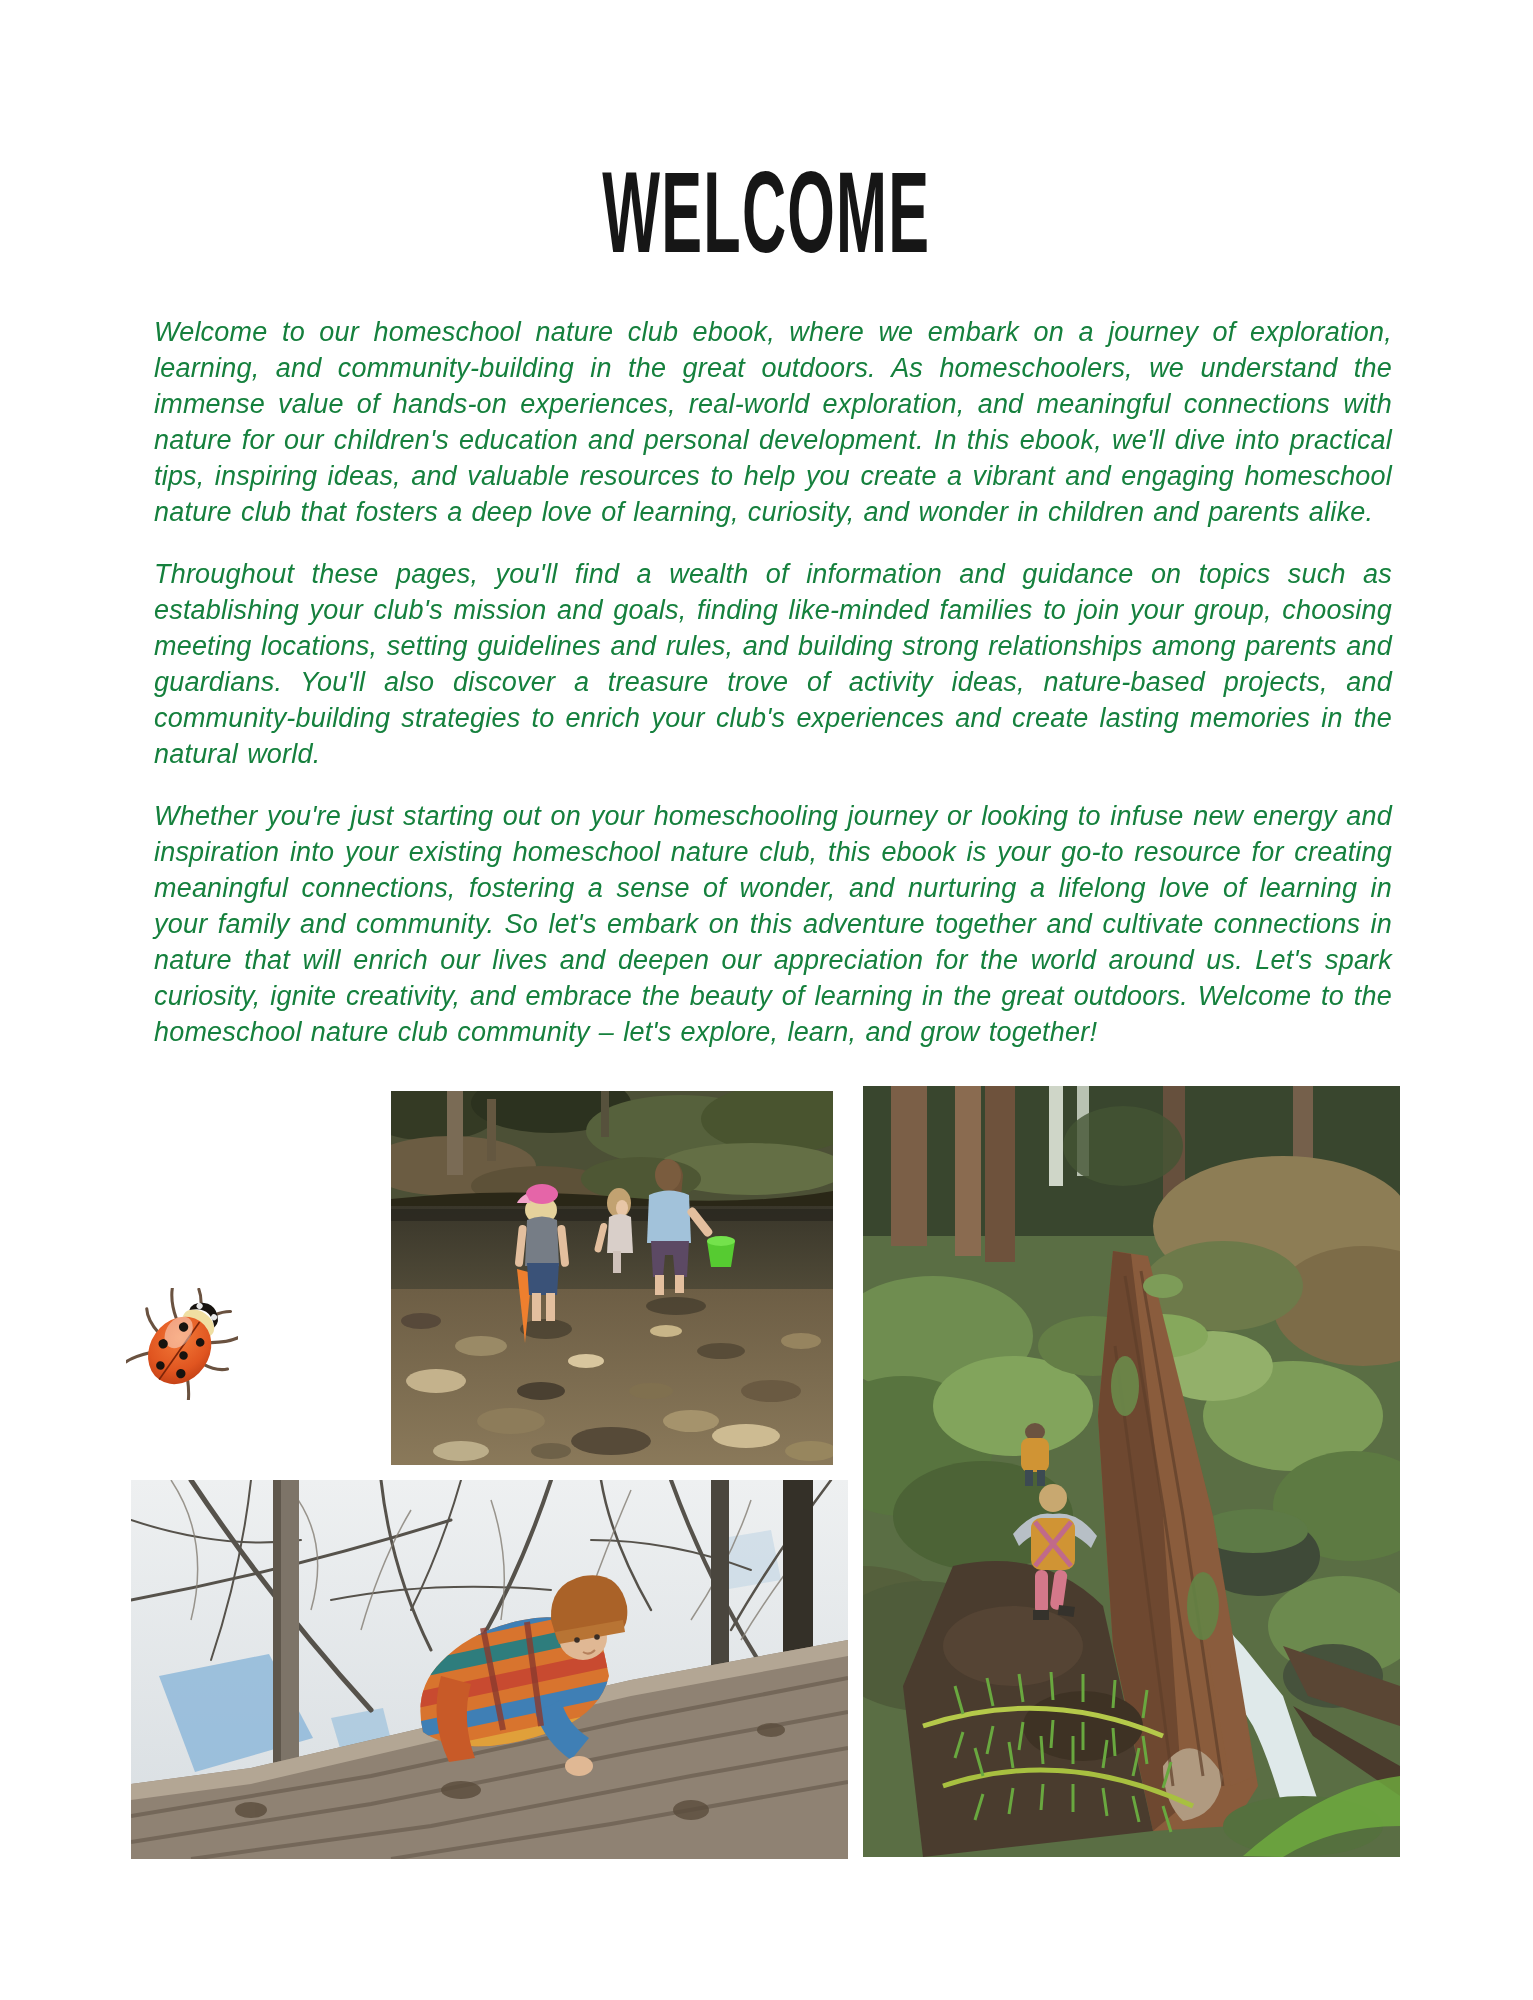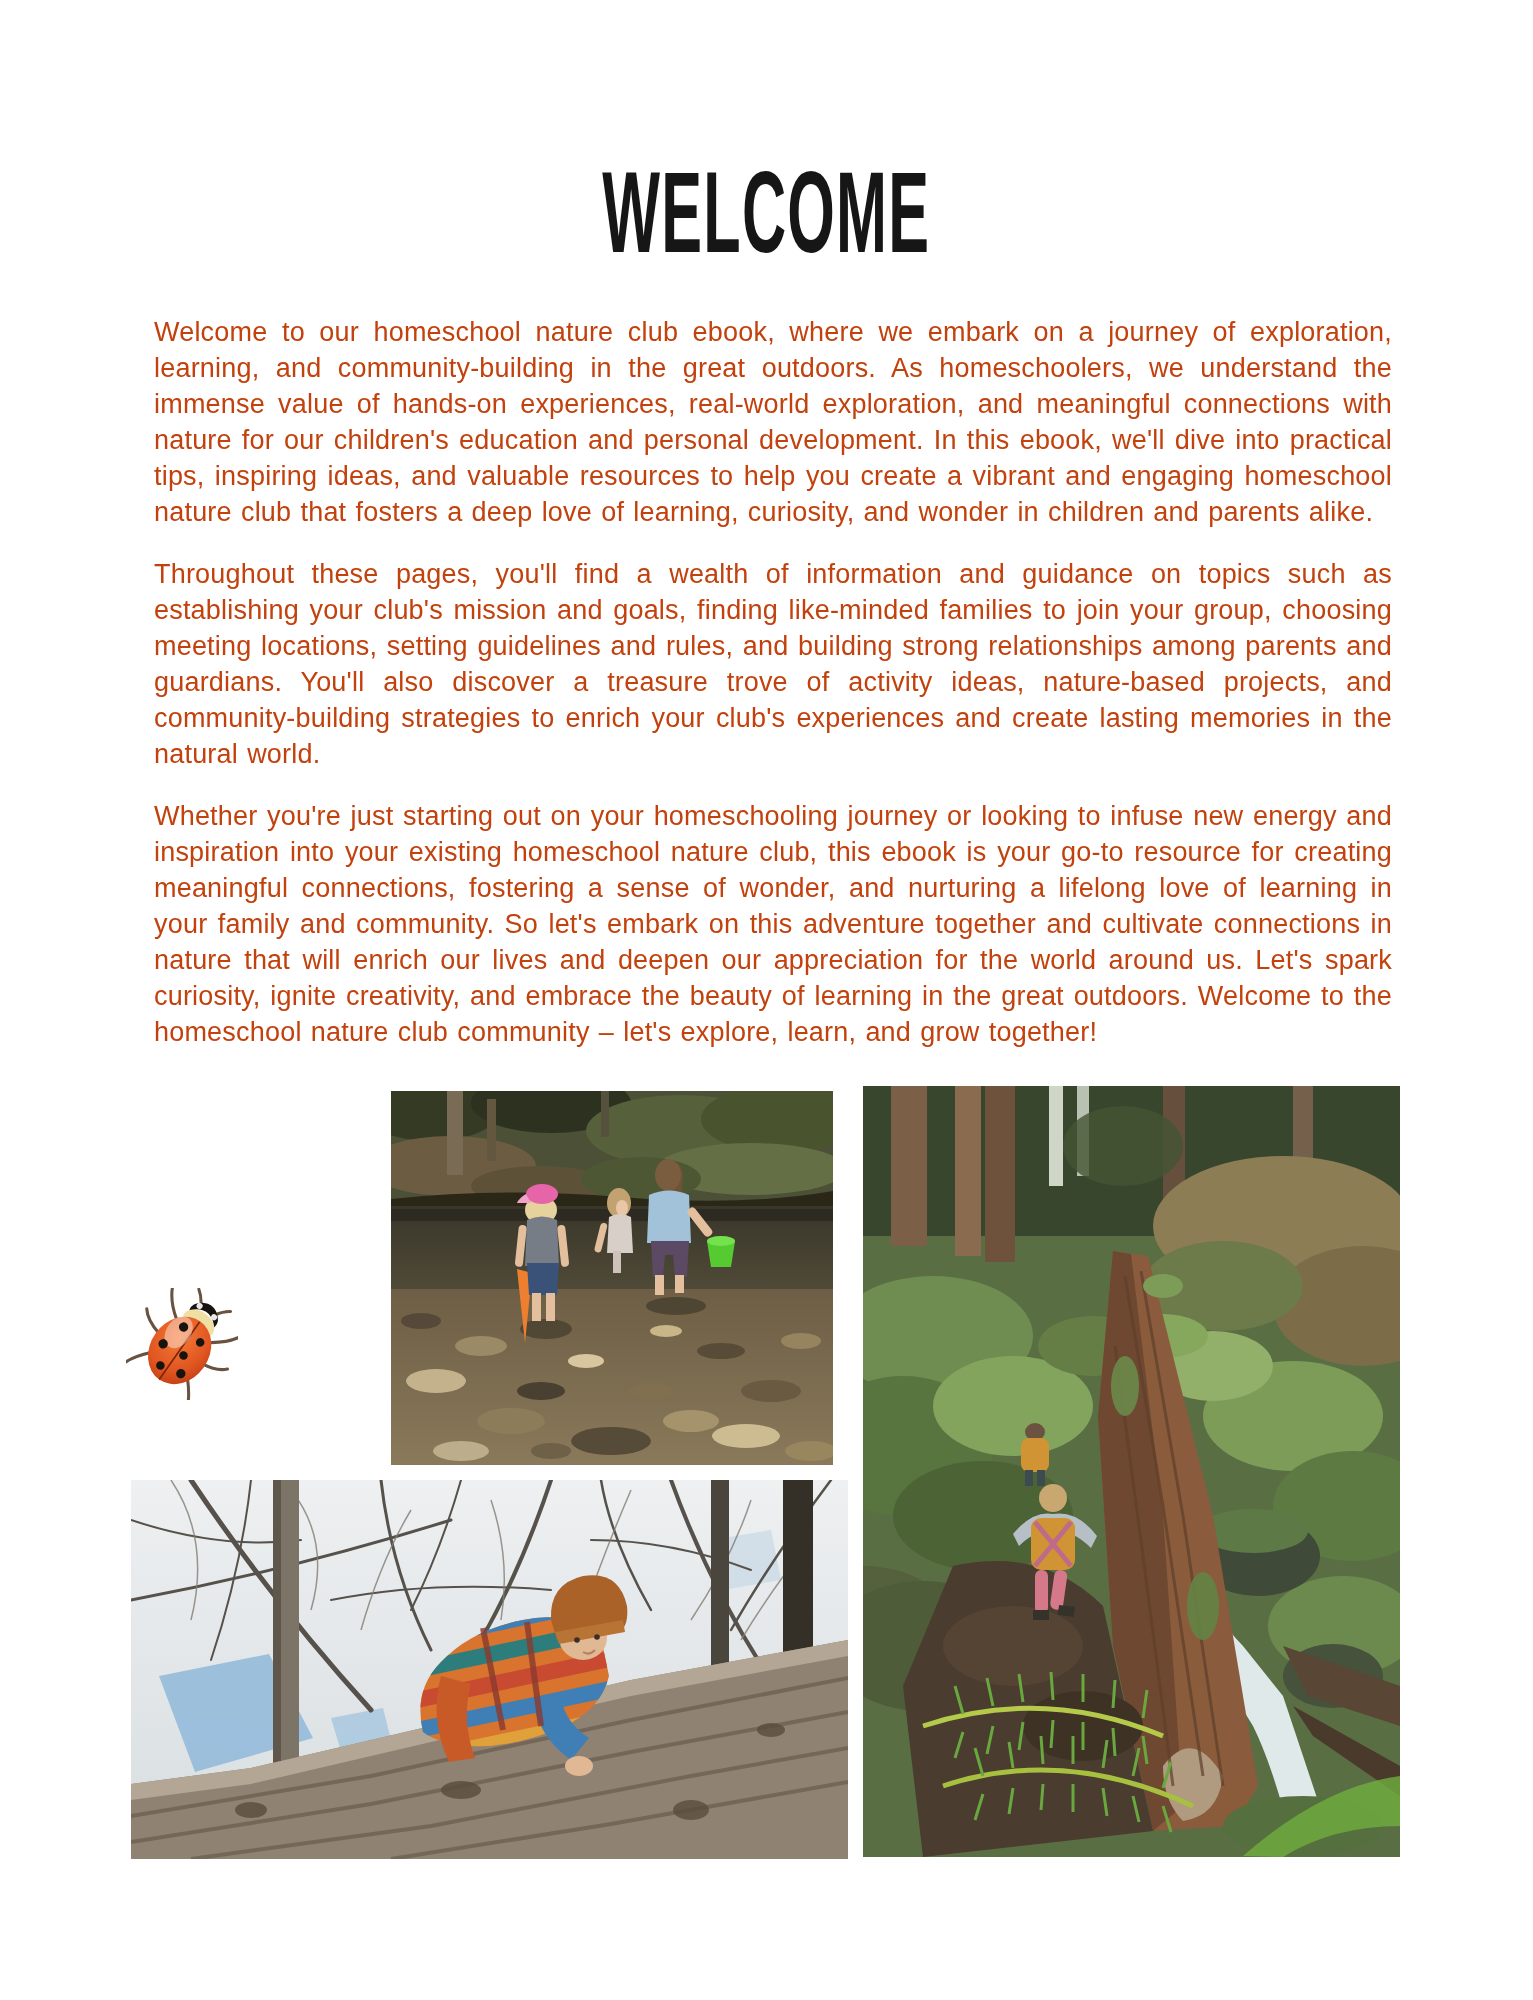--- a/index.html
+++ b/index.html
@@ -29,21 +29,22 @@
     color: #161616;
     transform: scale(0.60, 1.12);
     transform-origin: center top;
     white-space: nowrap;
   }
   .body-copy {
     position: absolute;
     left: 154px;
     top: 314px;
     width: 1238px;
-    color: #c2410c;
+    color: #15803d;
+    font-style: italic;
   }
   .body-copy p {
     font-size: 27px;
     line-height: 36px;
     text-align: justify;
     letter-spacing: 0.2px;
     word-spacing: 1.5px;
     margin-bottom: 26px;
   }
   .body-copy p:last-child { margin-bottom: 0; margin-top: 8px; }

